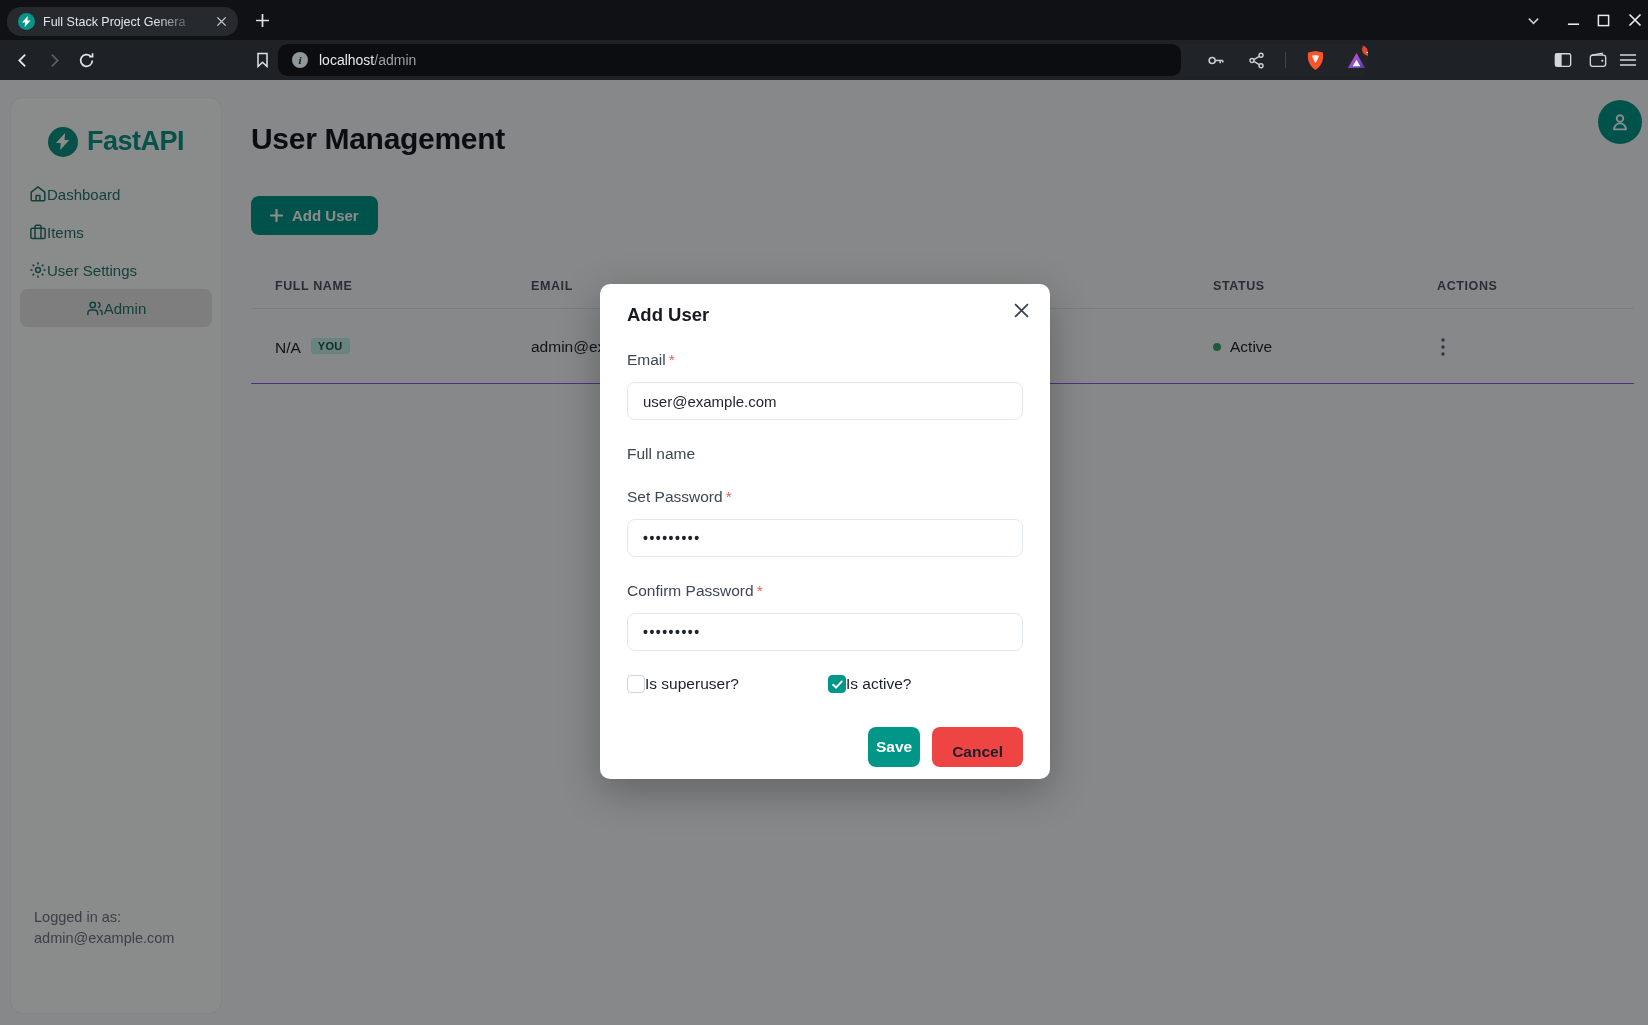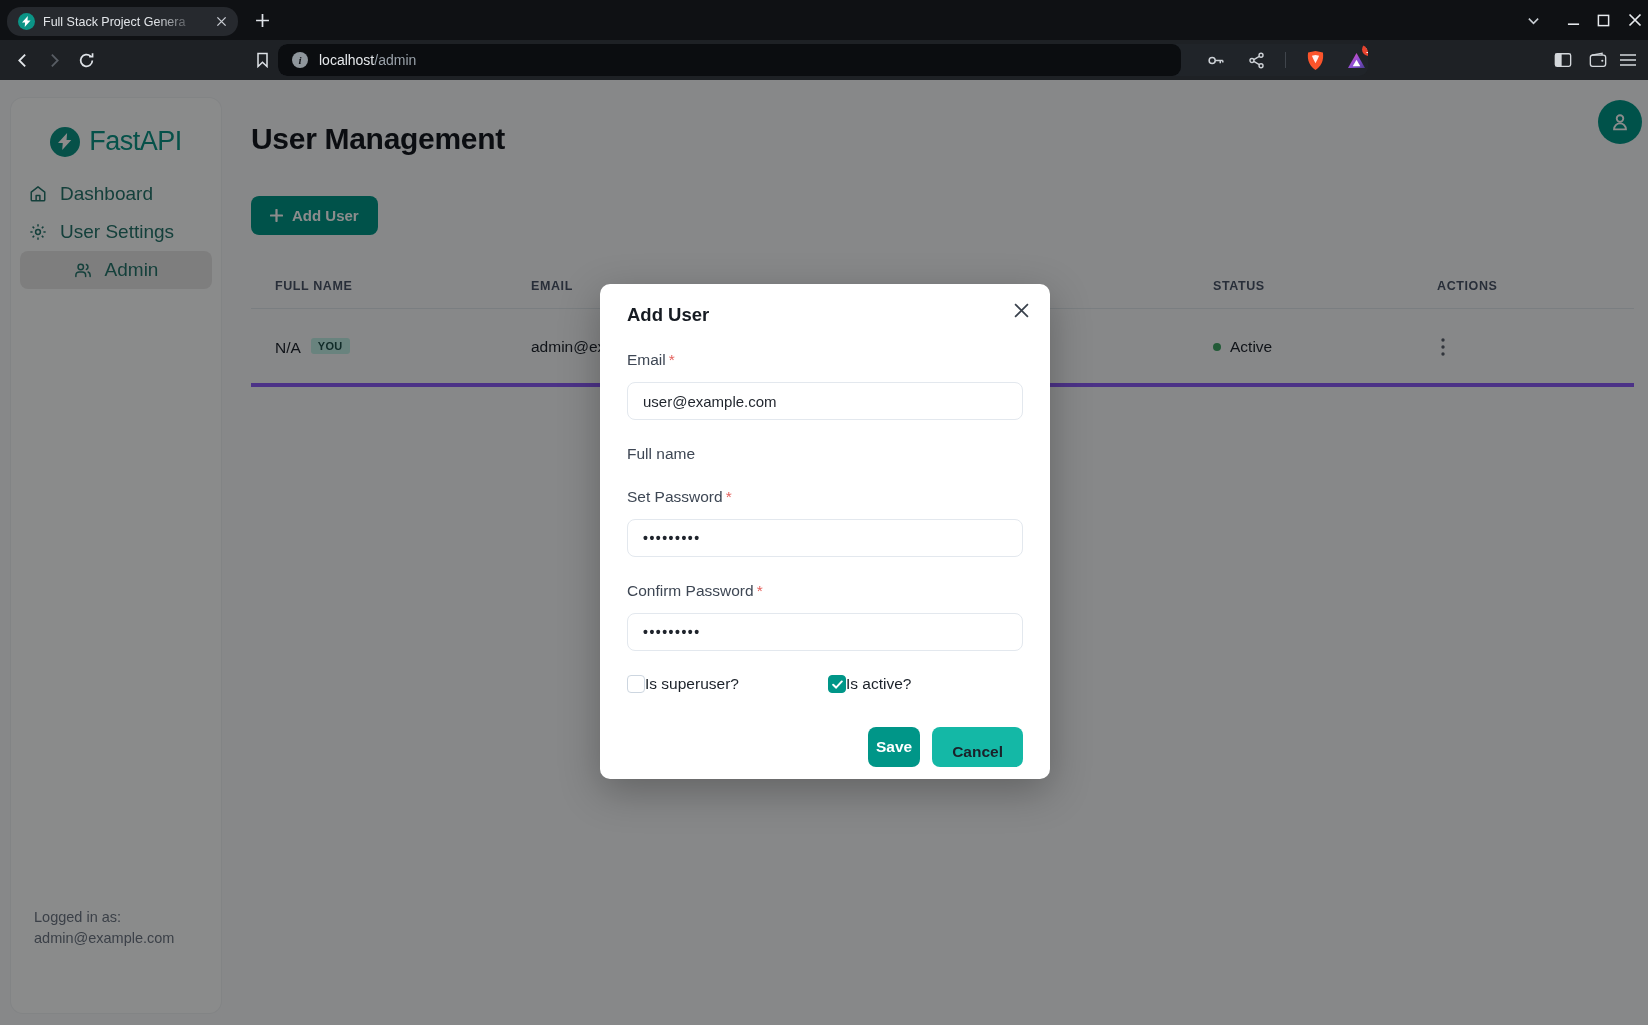--- a/index.html
+++ b/index.html
@@ -27,34 +27,34 @@
   .url-icons { flex:1; display:flex; align-items:center; gap:17px; padding-left:22px; }
   .vdiv { width:1px; height:16px; background:#40454c; }
   .badge-wrap { position:relative; }
   .num-badge { position:absolute; top:-5px; right:-7px; min-width:13px; height:13px; padding:0 3px; background:#e8432e; border-radius:7px; color:#fff; font-size:9px; font-weight:700; display:flex; align-items:center; justify-content:center; }
 
   
   .page { position:absolute; top:80px; left:0; right:0; bottom:0; background:#f6f8fa; }
   .sidebar { position:absolute; left:11px; top:18px; width:210px; bottom:12px; background:#fcfdfe; border-radius:12px; box-shadow:0 0 0 1px rgba(20,40,60,.04); }
   .logo { display:flex; align-items:center; justify-content:center; gap:9px; margin-top:28px; color:#0b9486; }
   .logo-mark { width:30px; height:30px; border-radius:50%; background:#0b9486; display:flex; align-items:center; justify-content:center; }
-  .logo-text { font-size:27px; font-weight:400; letter-spacing:-.5px; }
+  .logo-text { font-size:27px; font-weight:700; letter-spacing:-.5px; }
   .nav { margin-top:18px; padding:0 9px; }
-  .nav-item { height:38px; display:flex; align-items:center; gap:13px; padding:0 9px; border-radius:8px; color:#25756c; font-size:19px; cursor:pointer; }
+  .nav-item { height:38px; display:flex; align-items:center; padding:0 9px; border-radius:8px; color:#25756c; font-size:15px; cursor:pointer; }
   .nav-item[data-active="true"] { background:#e5e5e5;justify-content:center; }
   .nav-item svg { flex:none; }
   .logged-in { position:absolute; left:23px; bottom:64px; font-size:14.5px; color:#6c7683; line-height:21px; }
 
   .main { position:absolute; left:251px; top:0; right:14px; }
   .page-title { margin-top:42px; font-size:30px; font-weight:800; color:#14181f; letter-spacing:-.3px; }
   .add-user-btn { margin-top:40px; height:39px; padding:0 19px; background:#009688; color:#fff; border:none; border-radius:8px; font-size:15px; font-weight:700; font-family:inherit; display:inline-flex; align-items:center; gap:9px; cursor:pointer; }
 
   table.users { margin-top:24px; width:100%; border-collapse:collapse; }
   .users th { text-align:left; font-size:12.5px; font-weight:700; color:#4a5568; letter-spacing:.6px; padding:20px 24px 15px; border-bottom:1px solid #dfe5ec; }
-  .users td { padding:25px 24px 23px; font-size:15.5px; color:#1d232c; border-bottom:4px solid #8b5cf6; vertical-align:middle; }
+  .users td { padding:25px 24px 23px; font-size:15.5px; color:#1d232c; border-bottom:1px solid #8b5cf6; vertical-align:middle; }
   .you-badge { display:inline-block; margin-left:10px; padding:2.5px 7px 2px; background:#bfeee6; color:#1f4f49; font-size:11px; font-weight:700; border-radius:3px; letter-spacing:.3px; vertical-align:2px; }
   .status-cell { display:flex; align-items:center; gap:9px; }
   .status-dot { width:8px; height:8px; border-radius:50%; background:#3ea565; flex:none; }
   .kebab { background:none; border:none; cursor:pointer; display:flex; padding:4px; }
 
   .avatar-btn { position:absolute; top:20px; right:6px; width:44px; height:44px; border-radius:50%; background:#009688; border:none; display:flex; align-items:center; justify-content:center; cursor:pointer; }
 
   
   .dim { position:absolute; top:80px; left:0; right:0; bottom:0; background:rgba(0,0,0,.45); z-index:5; }
   .modal { position:absolute; left:600px; top:284px; width:450px; background:#fff; border-radius:10px; z-index:10; padding:20px 27px 12px; box-shadow:0 12px 40px rgba(0,0,0,.28); }
@@ -68,21 +68,21 @@
   .field input.pw { font-size:14px; font-weight:700; letter-spacing:1.5px; }
   .checks { display:flex; align-items:center; margin-top:24px; }
   .check-group { display:flex; align-items:center; cursor:pointer; }
   .check-group:first-child { width:201px; }
   .checkbox { width:18px; height:18px; border-radius:4px; border:1.6px solid #cdd6e0; background:#fff; display:flex; align-items:center; justify-content:center; flex:none; }
   .check-group[data-checked="true"] .checkbox { background:#009688; border-color:#009688; }
   .check-label { font-size:15.5px; color:#1b2129; }
   .modal-actions { display:flex; justify-content:flex-end; gap:12px; margin-top:34px; }
   .btn { height:40px; border:none; border-radius:8px; font-size:15.5px; font-weight:700; font-family:inherit; cursor:pointer; }
   .btn-save { background:#009688; color:#fff; padding:0 8px; }
-  .btn-cancel { background:#14b8a6; color:#1b2129; padding:16px 20px; }
+  .btn-cancel { background:#ef4444; color:#1b2129; padding:16px 20px; }
 </style>
 </head>
 <body>
 
 <div class="screen">
 
   <div class="tabstrip">
     <div class="tab">
       <span class="tab-favicon">
         <svg width="9" height="11" viewBox="0 0 10 12">
@@ -221,20 +221,27 @@
         </span>
         <span class="logo-text">FastAPI</span>
       </div>
       <div class="nav">
         <div class="nav-item" data-active="false">
           <svg width="18" height="18" viewBox="0 0 24 24" fill="none" stroke="currentColor" stroke-width="2" stroke-linejoin="round">
               <path d="M3 9.5 12 2.5l9 7v10a1.5 1.5 0 0 1-1.5 1.5h-15A1.5 1.5 0 0 1 3 19.5z"></path>
               <path d="M9.5 21v-7h5v7"></path>
             </svg>
           <span>Dashboard</span>
+        </div>
+        <div class="nav-item" data-active="false">
+          <svg width="18" height="18" viewBox="0 0 24 24" fill="none" stroke="currentColor" stroke-width="2" stroke-linejoin="round">
+              <rect x="2.5" y="7" width="19" height="13.5" rx="2"></rect>
+              <path d="M16 20.5V5a2 2 0 0 0-2-2h-4a2 2 0 0 0-2 2v15.5"></path>
+            </svg>
+          <span>Items</span>
         </div>
         <div class="nav-item" data-active="false">
           <svg width="18" height="18" viewBox="0 0 24 24" fill="none" stroke="currentColor" stroke-width="2">
               <circle cx="12" cy="12" r="3.2"></circle>
               <path d="M12 1.8v3 M12 19.2v3 M1.8 12h3 M19.2 12h3 M4.8 4.8l2.1 2.1 M17.1 17.1l2.1 2.1 M19.2 4.8l-2.1 2.1 M6.9 17.1l-2.1 2.1"></path>
             </svg>
           <span>User Settings</span>
         </div>
         <div class="nav-item" data-active="true">
           <svg width="18" height="18" viewBox="0 0 24 24" fill="none" stroke="currentColor" stroke-width="2" stroke-linecap="round">

